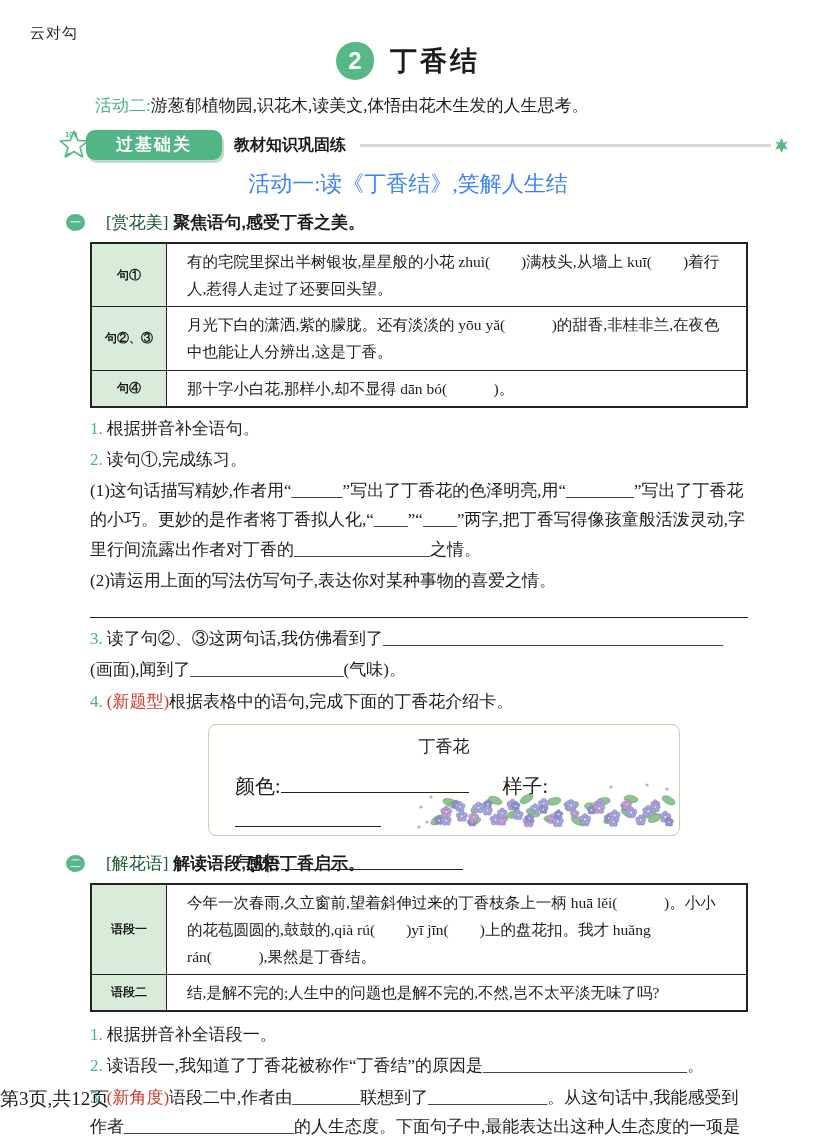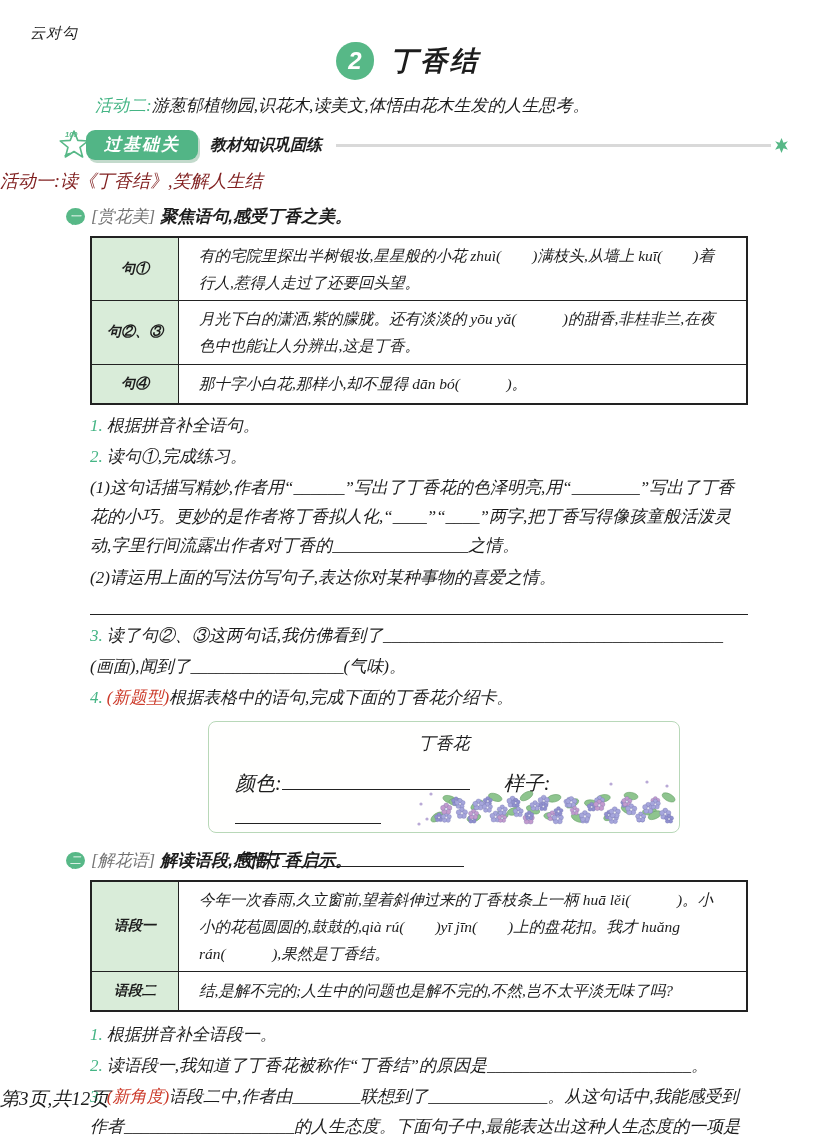--- a/index.html
+++ b/index.html
@@ -1,53 +1,53 @@
 <!DOCTYPE html>
 <html><head>
 <meta charset="utf-8">
 <style>
   html,body{margin:0;padding:0;background:#fff;}
   .page{position:relative;width:816px;height:1145px;background:#ffffff;overflow:hidden;
-        font-family:"Liberation Serif","DejaVu Serif",serif;color:#1c1c1c;font-style:italic;}
+        font-family:"Liberation Serif","DejaVu Serif",serif;color:#1c1c1c;}
   .sans{font-family:"Liberation Sans","DejaVu Sans",sans-serif;}
   .red{color:#cc3a2a;}
 
   .watermark{position:absolute;top:24px;left:30px;font-size:15px;letter-spacing:1px;}
 
   .title-row{display:flex;justify-content:center;align-items:center;gap:16px;padding-top:42px;}
   .lesson-circle{width:38px;height:38px;border-radius:50% 46% 50% 50%;background:#57b887;color:#fff;
       display:flex;align-items:center;justify-content:center;font-family:"Liberation Sans",sans-serif;
       font-weight:bold;font-size:24px;}
   .lesson-title{font-family:"Liberation Sans","DejaVu Sans",sans-serif;font-weight:bold;font-size:27px;letter-spacing:3px;}
 
   .activity2{margin:14px 0 0 95px;font-size:17px;}
   .activity2 .lbl{color:#45b585;}
 
   .banner{display:flex;align-items:center;margin:10px 26px 0 56px;height:36px;}
   .badge{background:#52b586;color:#fff;font-family:"Liberation Sans",sans-serif;font-weight:bold;
-      font-size:17px;padding:3px 18px 4px;border-radius:9px;box-shadow:2px 3px 0 rgba(82,150,110,.35);
+      font-size:17px;padding:3px 30px 4px;border-radius:9px;box-shadow:2px 3px 0 rgba(82,150,110,.35);
       letter-spacing:2px;margin-left:-6px;}
   .banner-sub{font-family:"Liberation Sans",sans-serif;font-weight:bold;font-size:16px;margin-left:12px;text-align:center;}
   .banner-line{flex:1;height:3px;background:#d9d9d9;margin-left:14px;}
   .banner-star{margin-left:2px;display:flex;align-items:center;}
 
-  .activity1{color:#7f1d1d;font-size:18px;margin-top:6px;}
+  .activity1{text-align:center;color:#3b82f6;font-size:22px;margin-top:6px;}
 
   .section-header{display:flex;align-items:center;margin:12px 0 0 66px;font-size:17px;}
   .bullet{position:relative;width:19px;height:17px;border-radius:50%;background:#57b887;color:#fff;
       display:flex;align-items:center;justify-content:center;font-size:11px;margin-right:6px;flex:0 0 auto;}
   .bullet::after{content:"";position:absolute;left:2px;bottom:-4px;border:4px solid transparent;
       border-top-color:#57b887;transform:rotate(25deg);}
-  .tag{color:#737373;margin-right:5px;}
+  .tag{color:#14532d;margin-right:5px;margin-left:15px;}
   .section-title{font-family:"Liberation Sans",sans-serif;font-weight:bold;font-size:17px;}
 
   table.qtable{margin:8px 0 0 90px;width:658px;border-collapse:collapse;border:2px solid #222;}
   table.qtable td{border:1.2px solid #222;}
   td.label{width:66px;background:#d9ecd9;text-align:center;font-family:"Liberation Sans",sans-serif;
-      font-weight:bold;font-size:14px;padding:10px;}
+      font-weight:bold;font-size:12px;padding:4px;}
   td.cell{font-size:15.5px;padding:4px 20px;line-height:1.75;}
 
   .content{margin-left:90px;width:658px;font-size:17px;line-height:1.72;}
   .q{margin-top:2px;}
   .qnum{color:#45b585;margin-right:4px;}
   .answer-line{height:22px;border-bottom:1.4px solid #222;margin-bottom:6px;}
 
   .intro-card{position:relative;margin:8px 0 0 118px;width:470px;height:110px;
       border:1.5px solid #b8d8b8;border-radius:8px;background:#fffffe;}
   .card-title{text-align:center;font-size:17px;margin-top:7px;}

